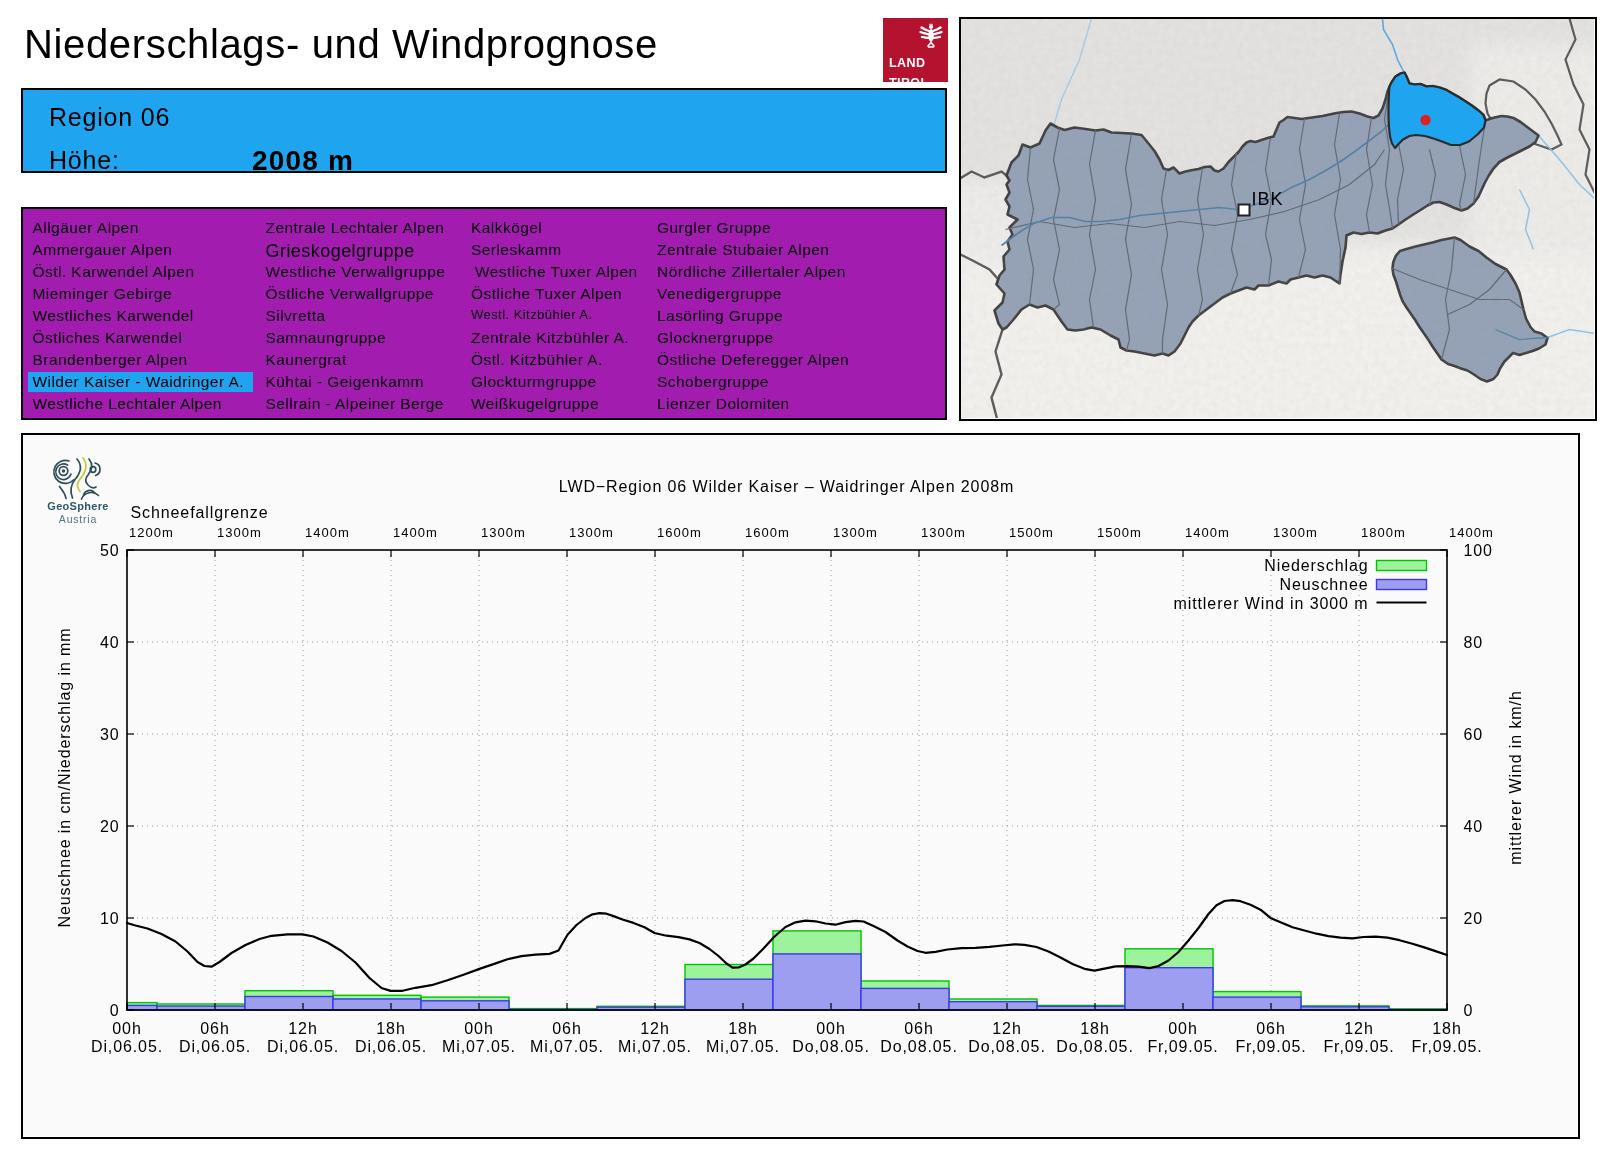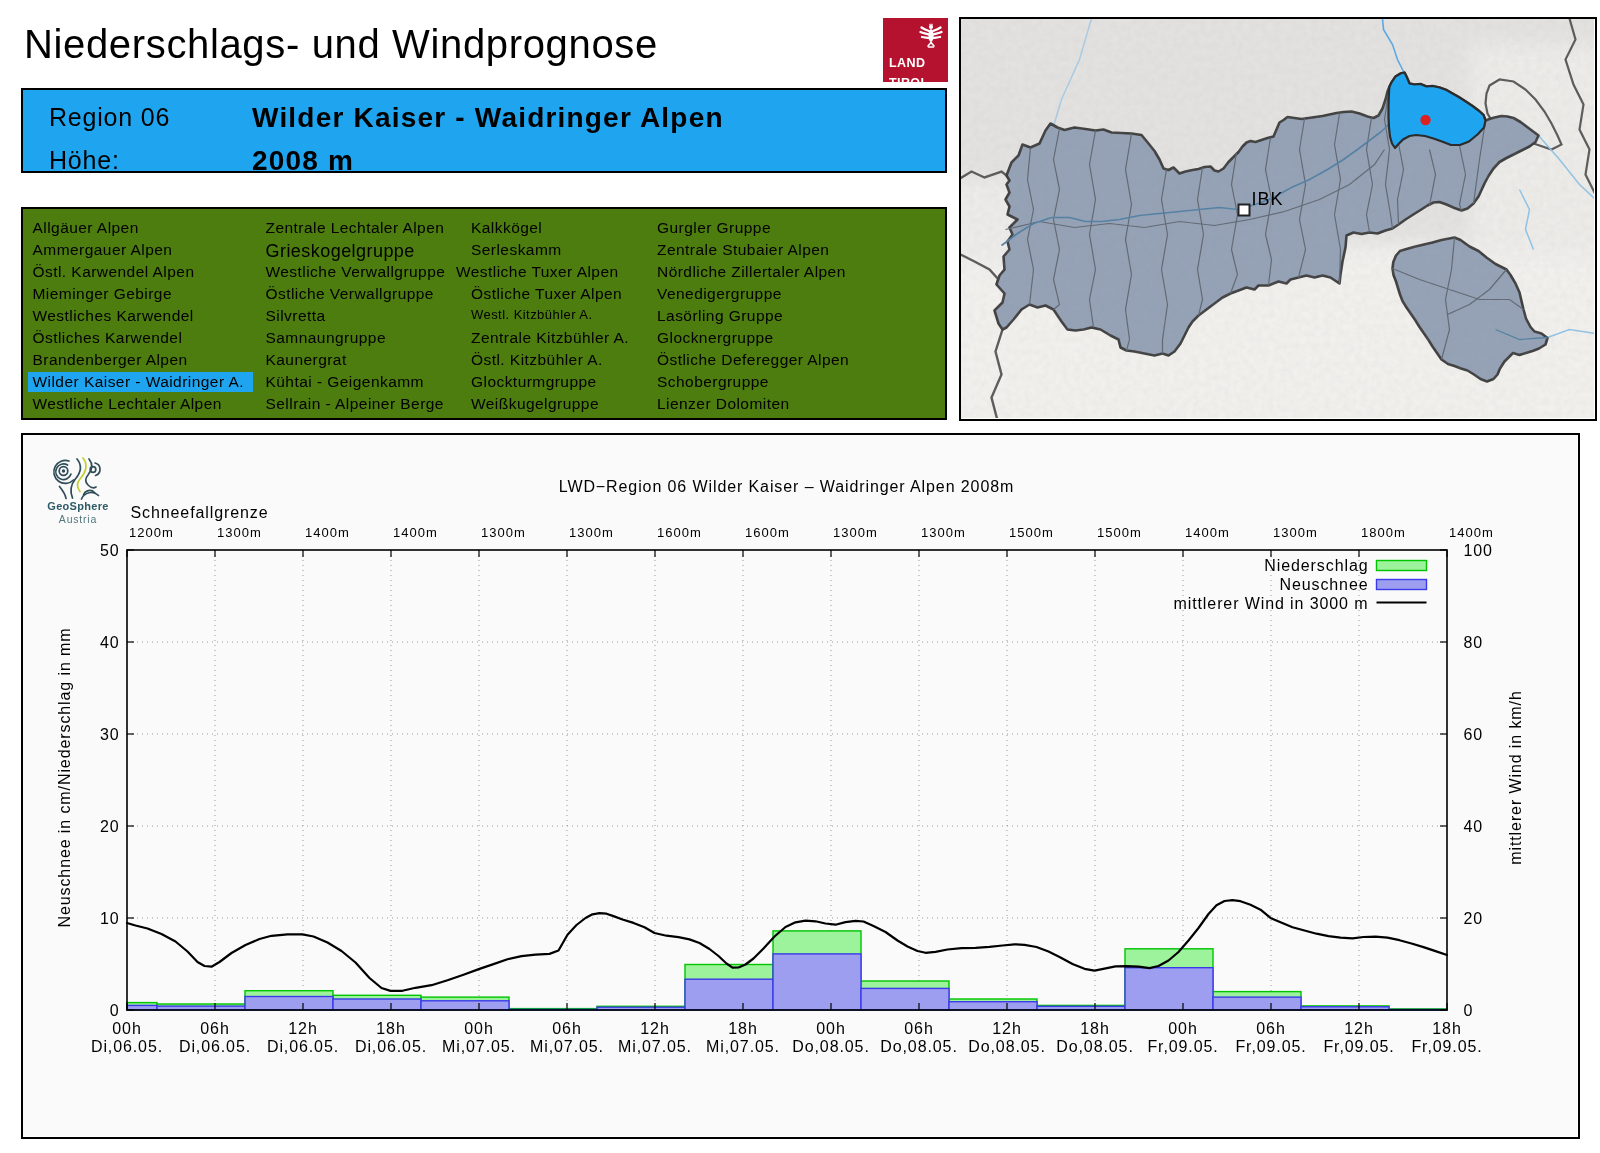--- a/index.html
+++ b/index.html
@@ -27,25 +27,24 @@
 <circle cx="13" cy="5" r="2.1"></circle>
 <path d="M11.5 3.5 L11 1.5 L12.4 2.8 L13 1 L13.6 2.8 L15 1.5 L14.5 3.5 Z"></path>
 </g>
     </svg>
 <div class="abs" style="left:6px;top:35px;color:#fff;font-size:12.5px;font-weight:600;letter-spacing:0.4px;line-height:20px">LAND<br>TIROL</div>
 </div>
 
 <div class="abs" style="left:21px;top:88px;width:926px;height:85px;background:#1fa5f0;border:2.5px solid #000">
 <div class="abs" style="left:26px;top:13px;font-size:25px;letter-spacing:0.8px">Region 06</div>
 <div class="abs" style="left:26px;top:56px;font-size:25px;letter-spacing:0.8px">Höhe:</div>
-<div class="abs" style="left:229px;top:12px;font-size:28px;font-weight:bold;letter-spacing:1.2px">Wilder Kaiser - Waidringer Alpen</div>
 <div class="abs" style="left:229px;top:55px;font-size:28px;font-weight:bold;letter-spacing:1.2px">2008 m</div>
 </div>
 
-<div class="abs" style="left:21px;top:207px;width:926px;height:212.5px;background:#4d7c0f;border:2.5px solid #000">
+<div class="abs" style="left:21px;top:207px;width:926px;height:212.5px;background:#a21caf;border:2.5px solid #000">
 <div style="position:absolute;left:9.5px;top:9.7px;font-size:15.5px;letter-spacing:0.45px;white-space:nowrap">Allgäuer Alpen</div>
 <div style="position:absolute;left:9.5px;top:31.7px;font-size:15.5px;letter-spacing:0.45px;white-space:nowrap">Ammergauer Alpen</div>
 <div style="position:absolute;left:9.5px;top:53.7px;font-size:15.5px;letter-spacing:0.45px;white-space:nowrap">Östl. Karwendel Alpen</div>
 <div style="position:absolute;left:9.5px;top:75.7px;font-size:15.5px;letter-spacing:0.45px;white-space:nowrap">Mieminger Gebirge</div>
 <div style="position:absolute;left:9.5px;top:97.7px;font-size:15.5px;letter-spacing:0.45px;white-space:nowrap">Westliches Karwendel</div>
 <div style="position:absolute;left:9.5px;top:119.7px;font-size:15.5px;letter-spacing:0.45px;white-space:nowrap">Östliches Karwendel</div>
 <div style="position:absolute;left:9.5px;top:141.7px;font-size:15.5px;letter-spacing:0.45px;white-space:nowrap">Brandenberger Alpen</div>
 <div style="position:absolute;left:4.5px;top:163.0px;width:225px;height:20px;background:#1fa5f0"></div>
 <div style="position:absolute;left:9.5px;top:163.7px;font-size:15.5px;letter-spacing:0.45px;white-space:nowrap">Wilder Kaiser - Waidringer A.</div>
 <div style="position:absolute;left:9.5px;top:185.7px;font-size:15.5px;letter-spacing:0.45px;white-space:nowrap">Westliche Lechtaler Alpen</div>
@@ -53,21 +52,21 @@
 <div style="position:absolute;left:242.5px;top:31.7px;font-size:18px;letter-spacing:0.45px;white-space:nowrap">Grieskogelgruppe</div>
 <div style="position:absolute;left:242.5px;top:53.7px;font-size:15.5px;letter-spacing:0.45px;white-space:nowrap">Westliche Verwallgruppe</div>
 <div style="position:absolute;left:242.5px;top:75.7px;font-size:15.5px;letter-spacing:0.45px;white-space:nowrap">Östliche Verwallgruppe</div>
 <div style="position:absolute;left:242.5px;top:97.7px;font-size:15.5px;letter-spacing:0.45px;white-space:nowrap">Silvretta</div>
 <div style="position:absolute;left:242.5px;top:119.7px;font-size:15.5px;letter-spacing:0.45px;white-space:nowrap">Samnaungruppe</div>
 <div style="position:absolute;left:242.5px;top:141.7px;font-size:15.5px;letter-spacing:0.45px;white-space:nowrap">Kaunergrat</div>
 <div style="position:absolute;left:242.5px;top:163.7px;font-size:15.5px;letter-spacing:0.45px;white-space:nowrap">Kühtai - Geigenkamm</div>
 <div style="position:absolute;left:242.5px;top:185.7px;font-size:15.5px;letter-spacing:0.45px;white-space:nowrap">Sellrain - Alpeiner Berge</div>
 <div style="position:absolute;left:448.0px;top:9.7px;font-size:15.5px;letter-spacing:0.45px;white-space:nowrap">Kalkkögel</div>
 <div style="position:absolute;left:448.0px;top:31.7px;font-size:15.5px;letter-spacing:0.45px;white-space:nowrap">Serleskamm</div>
-<div style="position:absolute;left:433px;top:53.7px;font-size:15.5px;letter-spacing:0.45px;white-space:nowrap">Westliche Tuxer Alpen</div>
+<div style="position:absolute;left:452px;top:53.7px;font-size:15.5px;letter-spacing:0.45px;white-space:nowrap">Westliche Tuxer Alpen</div>
 <div style="position:absolute;left:448.0px;top:75.7px;font-size:15.5px;letter-spacing:0.45px;white-space:nowrap">Östliche Tuxer Alpen</div>
 <div style="position:absolute;left:448.0px;top:97.7px;font-size:13px;letter-spacing:0.45px;white-space:nowrap">Westl. Kitzbühler A.</div>
 <div style="position:absolute;left:448.0px;top:119.7px;font-size:15.5px;letter-spacing:0.45px;white-space:nowrap">Zentrale Kitzbühler A.</div>
 <div style="position:absolute;left:448.0px;top:141.7px;font-size:15.5px;letter-spacing:0.45px;white-space:nowrap">Östl. Kitzbühler A.</div>
 <div style="position:absolute;left:448.0px;top:163.7px;font-size:15.5px;letter-spacing:0.45px;white-space:nowrap">Glockturmgruppe</div>
 <div style="position:absolute;left:448.0px;top:185.7px;font-size:15.5px;letter-spacing:0.45px;white-space:nowrap">Weißkugelgruppe</div>
 <div style="position:absolute;left:634.0px;top:9.7px;font-size:15.5px;letter-spacing:0.45px;white-space:nowrap">Gurgler Gruppe</div>
 <div style="position:absolute;left:634.0px;top:31.7px;font-size:15.5px;letter-spacing:0.45px;white-space:nowrap">Zentrale Stubaier Alpen</div>
 <div style="position:absolute;left:634.0px;top:53.7px;font-size:15.5px;letter-spacing:0.45px;white-space:nowrap">Nördliche Zillertaler Alpen</div>
 <div style="position:absolute;left:634.0px;top:75.7px;font-size:15.5px;letter-spacing:0.45px;white-space:nowrap">Venedigergruppe</div>

